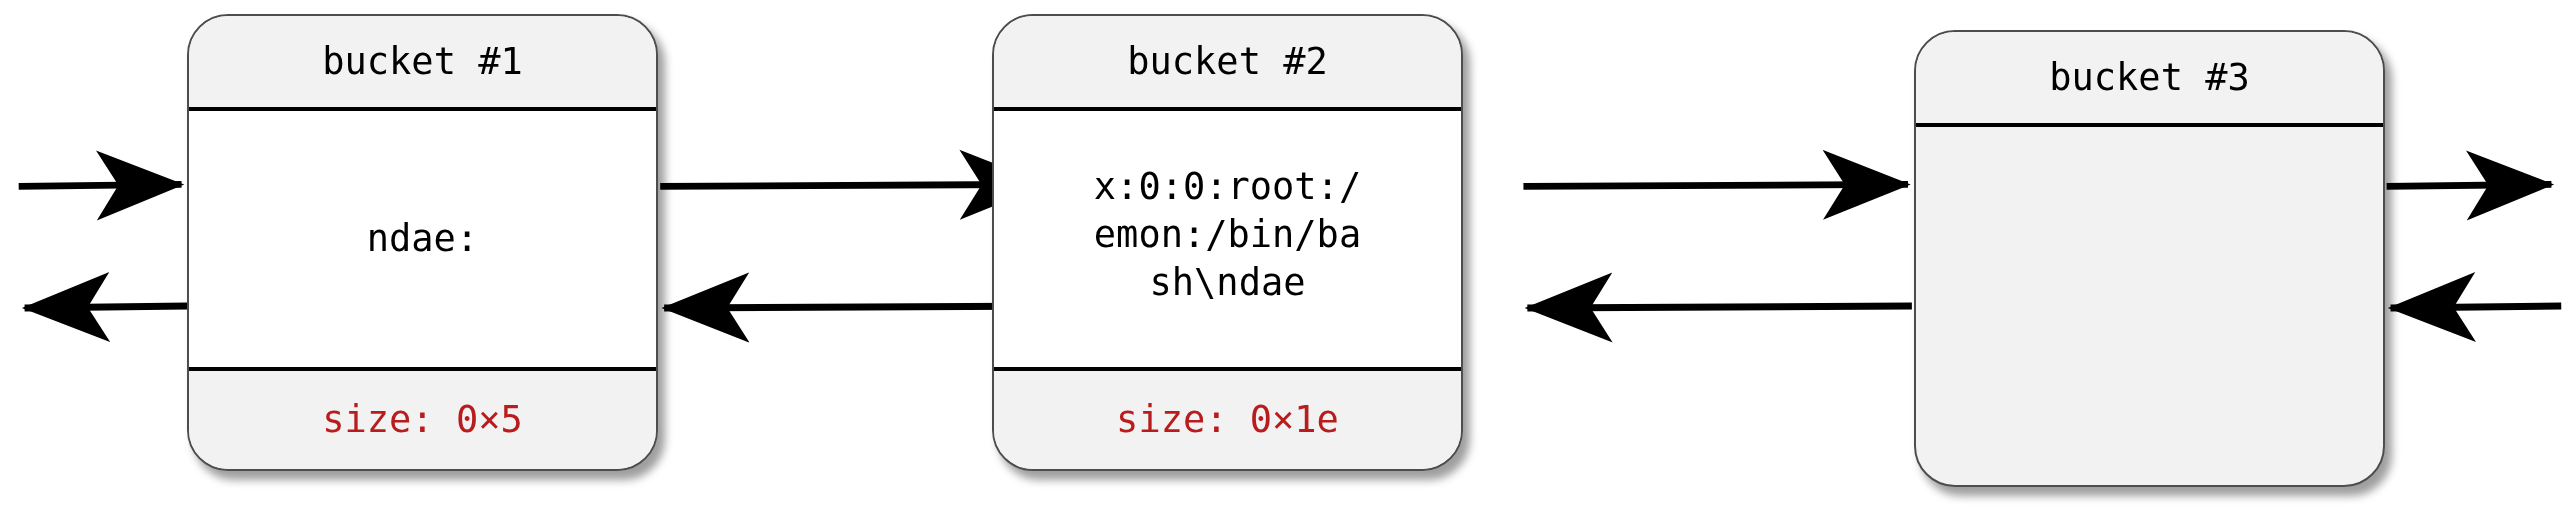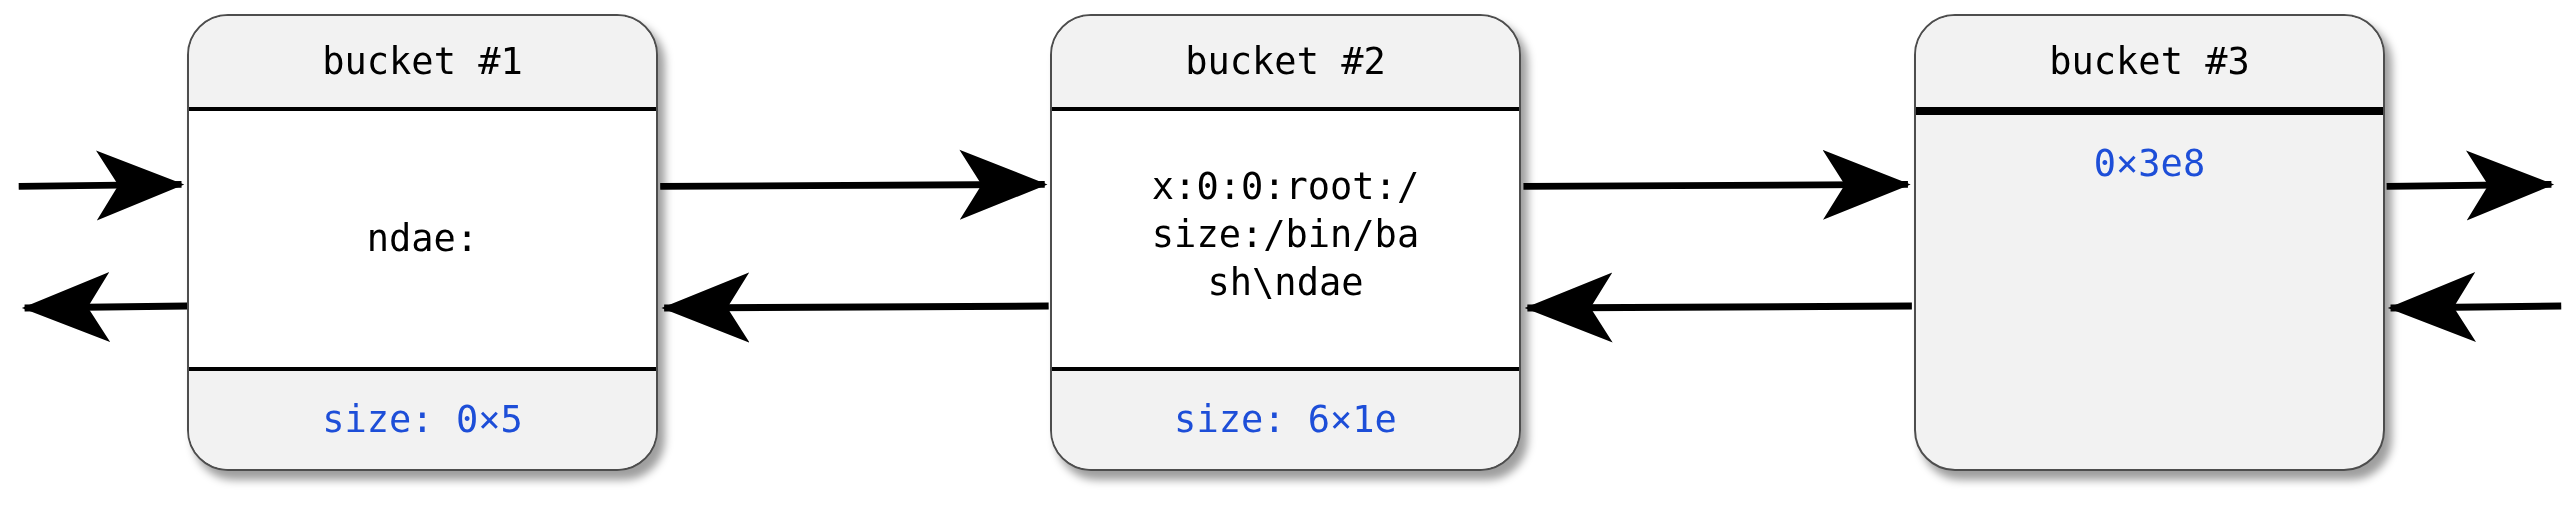--- a/index.html
+++ b/index.html
@@ -91,28 +91,28 @@
     flex: 0 0 98px;
     background: #f2f2f2;
     border-top: 4.9px solid #000000;
     display: flex;
     align-items: center;
     justify-content: center;
   }
 
   .bucket-footer-label {
     font-size: 37px;
-    color: #1d4ed8;
+    color: #b91c1c;
     white-space: pre;
   }
 
   
   #bucket-1 { left: 187px; }
-  #bucket-2 { left: 1050px; }
-  #bucket-3 { left: 1914px; }
+  #bucket-2 { left: 992px; }
+  #bucket-3 { left: 1914px; margin-top: 16px; }
 
   
   .bucket-body.align-top .bucket-body-text { transform: translateY(-3.9px); }
 </style>
 </head>
 <body>
 
 <div id="canvas">
 
   <svg id="arrows" viewBox="0 0 2624 524" width="2576" height="514" xmlns="http://www.w3.org/2000/svg">
@@ -153,31 +153,28 @@
       <span class="bucket-footer-label">size: 0×5</span>
     </div>
   </div>
 
   <div id="bucket-2" class="bucket">
     <div class="bucket-header">
       <span class="bucket-header-label">bucket #2</span>
     </div>
     <div class="bucket-body align-top">
       <span class="bucket-body-text">x:0:0:root:/
-size:/bin/ba
+emon:/bin/ba
 sh\ndae</span>
     </div>
     <div class="bucket-footer">
-      <span class="bucket-footer-label">size: 6×1e</span>
+      <span class="bucket-footer-label">size: 0×1e</span>
     </div>
   </div>
 
   <div id="bucket-3" class="bucket">
     <div class="bucket-header">
       <span class="bucket-header-label">bucket #3</span>
     </div>
-    <div class="bucket-footer">
-      <span class="bucket-footer-label">0×3e8</span>
-    </div>
   </div>
 
 </div>
 
 
 </body></html>

